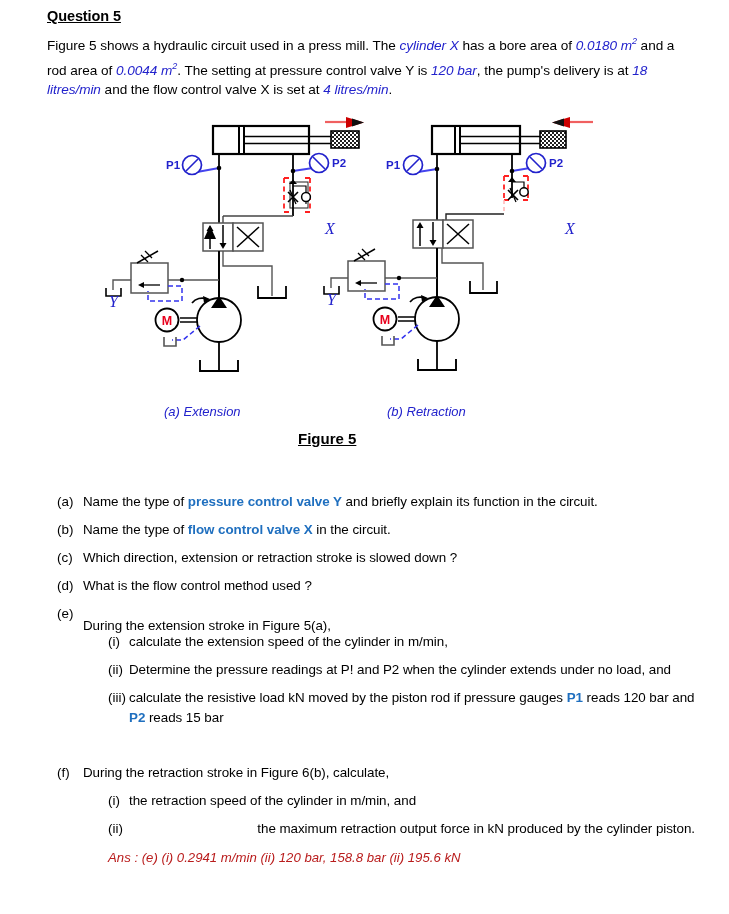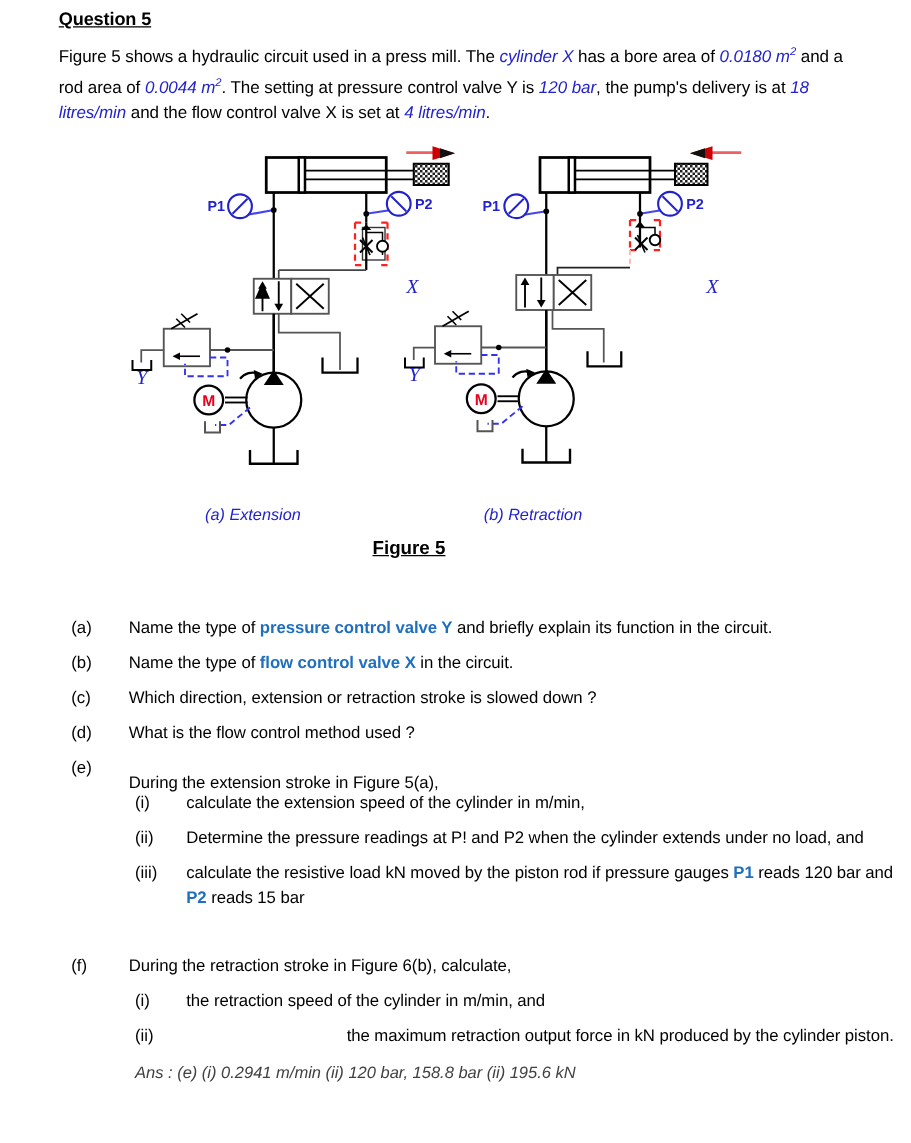--- a/index.html
+++ b/index.html
@@ -83,38 +83,37 @@
     position: absolute;
     left: 0;
     top: 492px;
     width: 729px;
   }
   .qitem {
     position: absolute;
     font-size: 13.4px;
     line-height: 19.6px;
     letter-spacing: -0.05px;
-    margin-left: 20px;
   }
   .qlabel {
     position: absolute;
     font-size: 13.4px;
     line-height: 19.6px;
   }
   .blue-b { color: #1f6fbf; font-weight: bold; }
 
   
   .answer {
     position: absolute;
     left: 108px;
     top: 848px;
     width: 560px;
     font-size: 13.2px;
     line-height: 19px;
-    color: #404040;
+    color: #b91c1c;
     font-style: italic;
   }
   .answer .ln2 { display: block; padding-left: 30px; }
 </style>
 </head>
 <body>
 
 <div class="page">
 
   <div class="q-title">Question 5</div>

